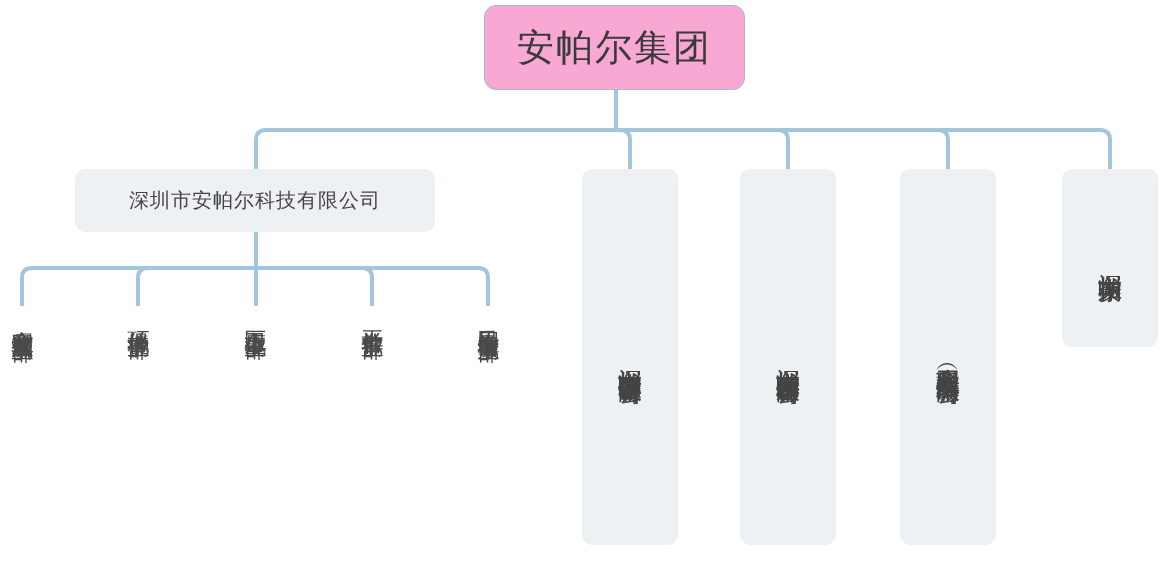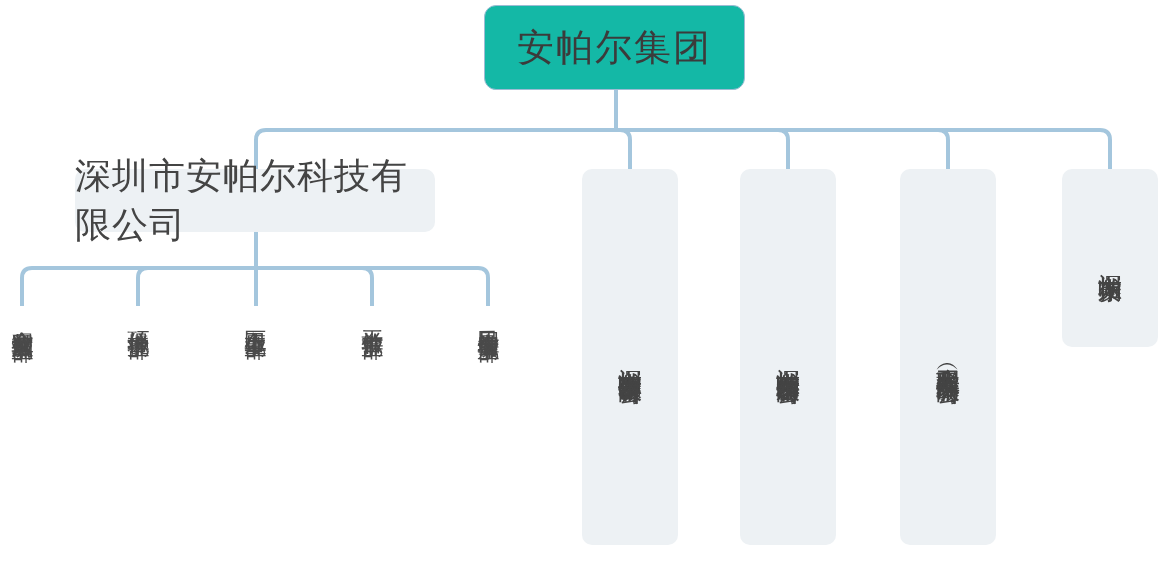--- a/index.html
+++ b/index.html
@@ -30,35 +30,35 @@
     position: absolute;
     box-sizing: border-box;
     display: flex;
     align-items: center;
     justify-content: center;
     color: #3f3f3f;
   }
   .root-node {
     left: 484px; top: 5px;
     width: 261px; height: 85px;
-    background: #14b8a6;
+    background: #f9a8d4;
     border: 1px solid #9dbcd4;
     border-radius: 12px;
     font-size: 37px;
     letter-spacing: 2px;
     color: #3b3b3b;
   }
   .sub-box {
     background: #edf1f4;
     border-radius: 10px;
   }
   .sub-horizontal {
     left: 75px; top: 169px;
     width: 360px; height: 63px;
-    font-size: 36px;
+    font-size: 20px;
     letter-spacing: 1px;
     color: #444444;
   }
   .sub-vertical {
     top: 169px;
     width: 96px;
     font-size: 24px;
     color: #444444;
   }
   .vtext {

